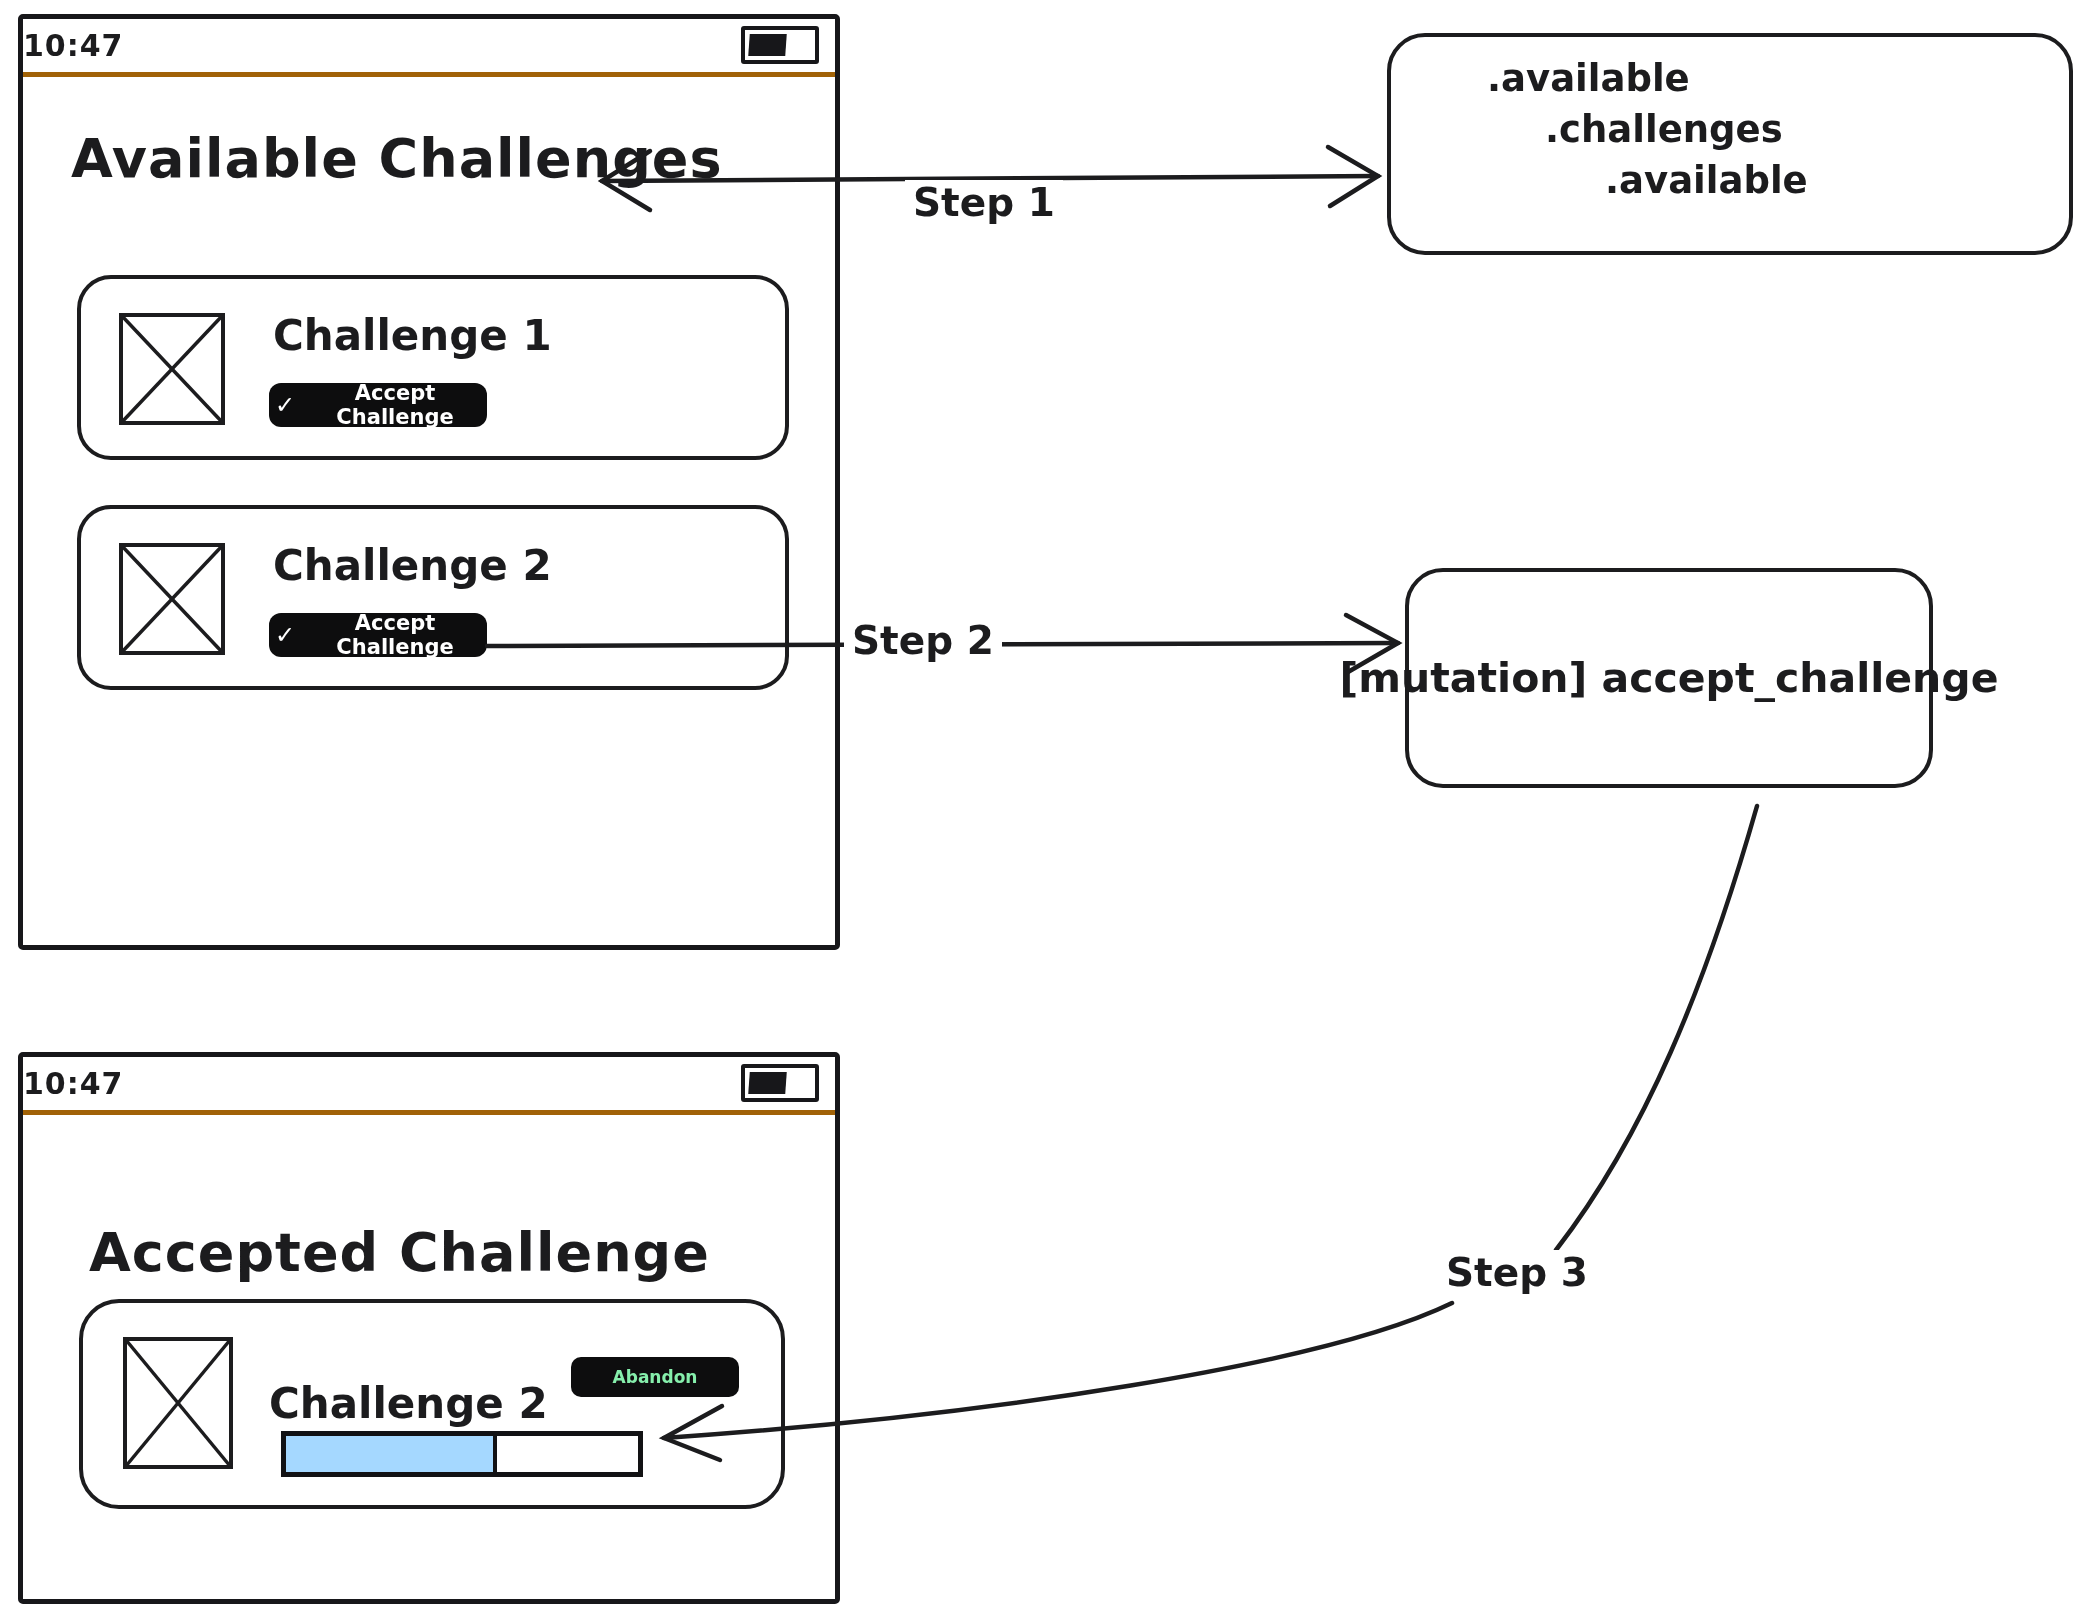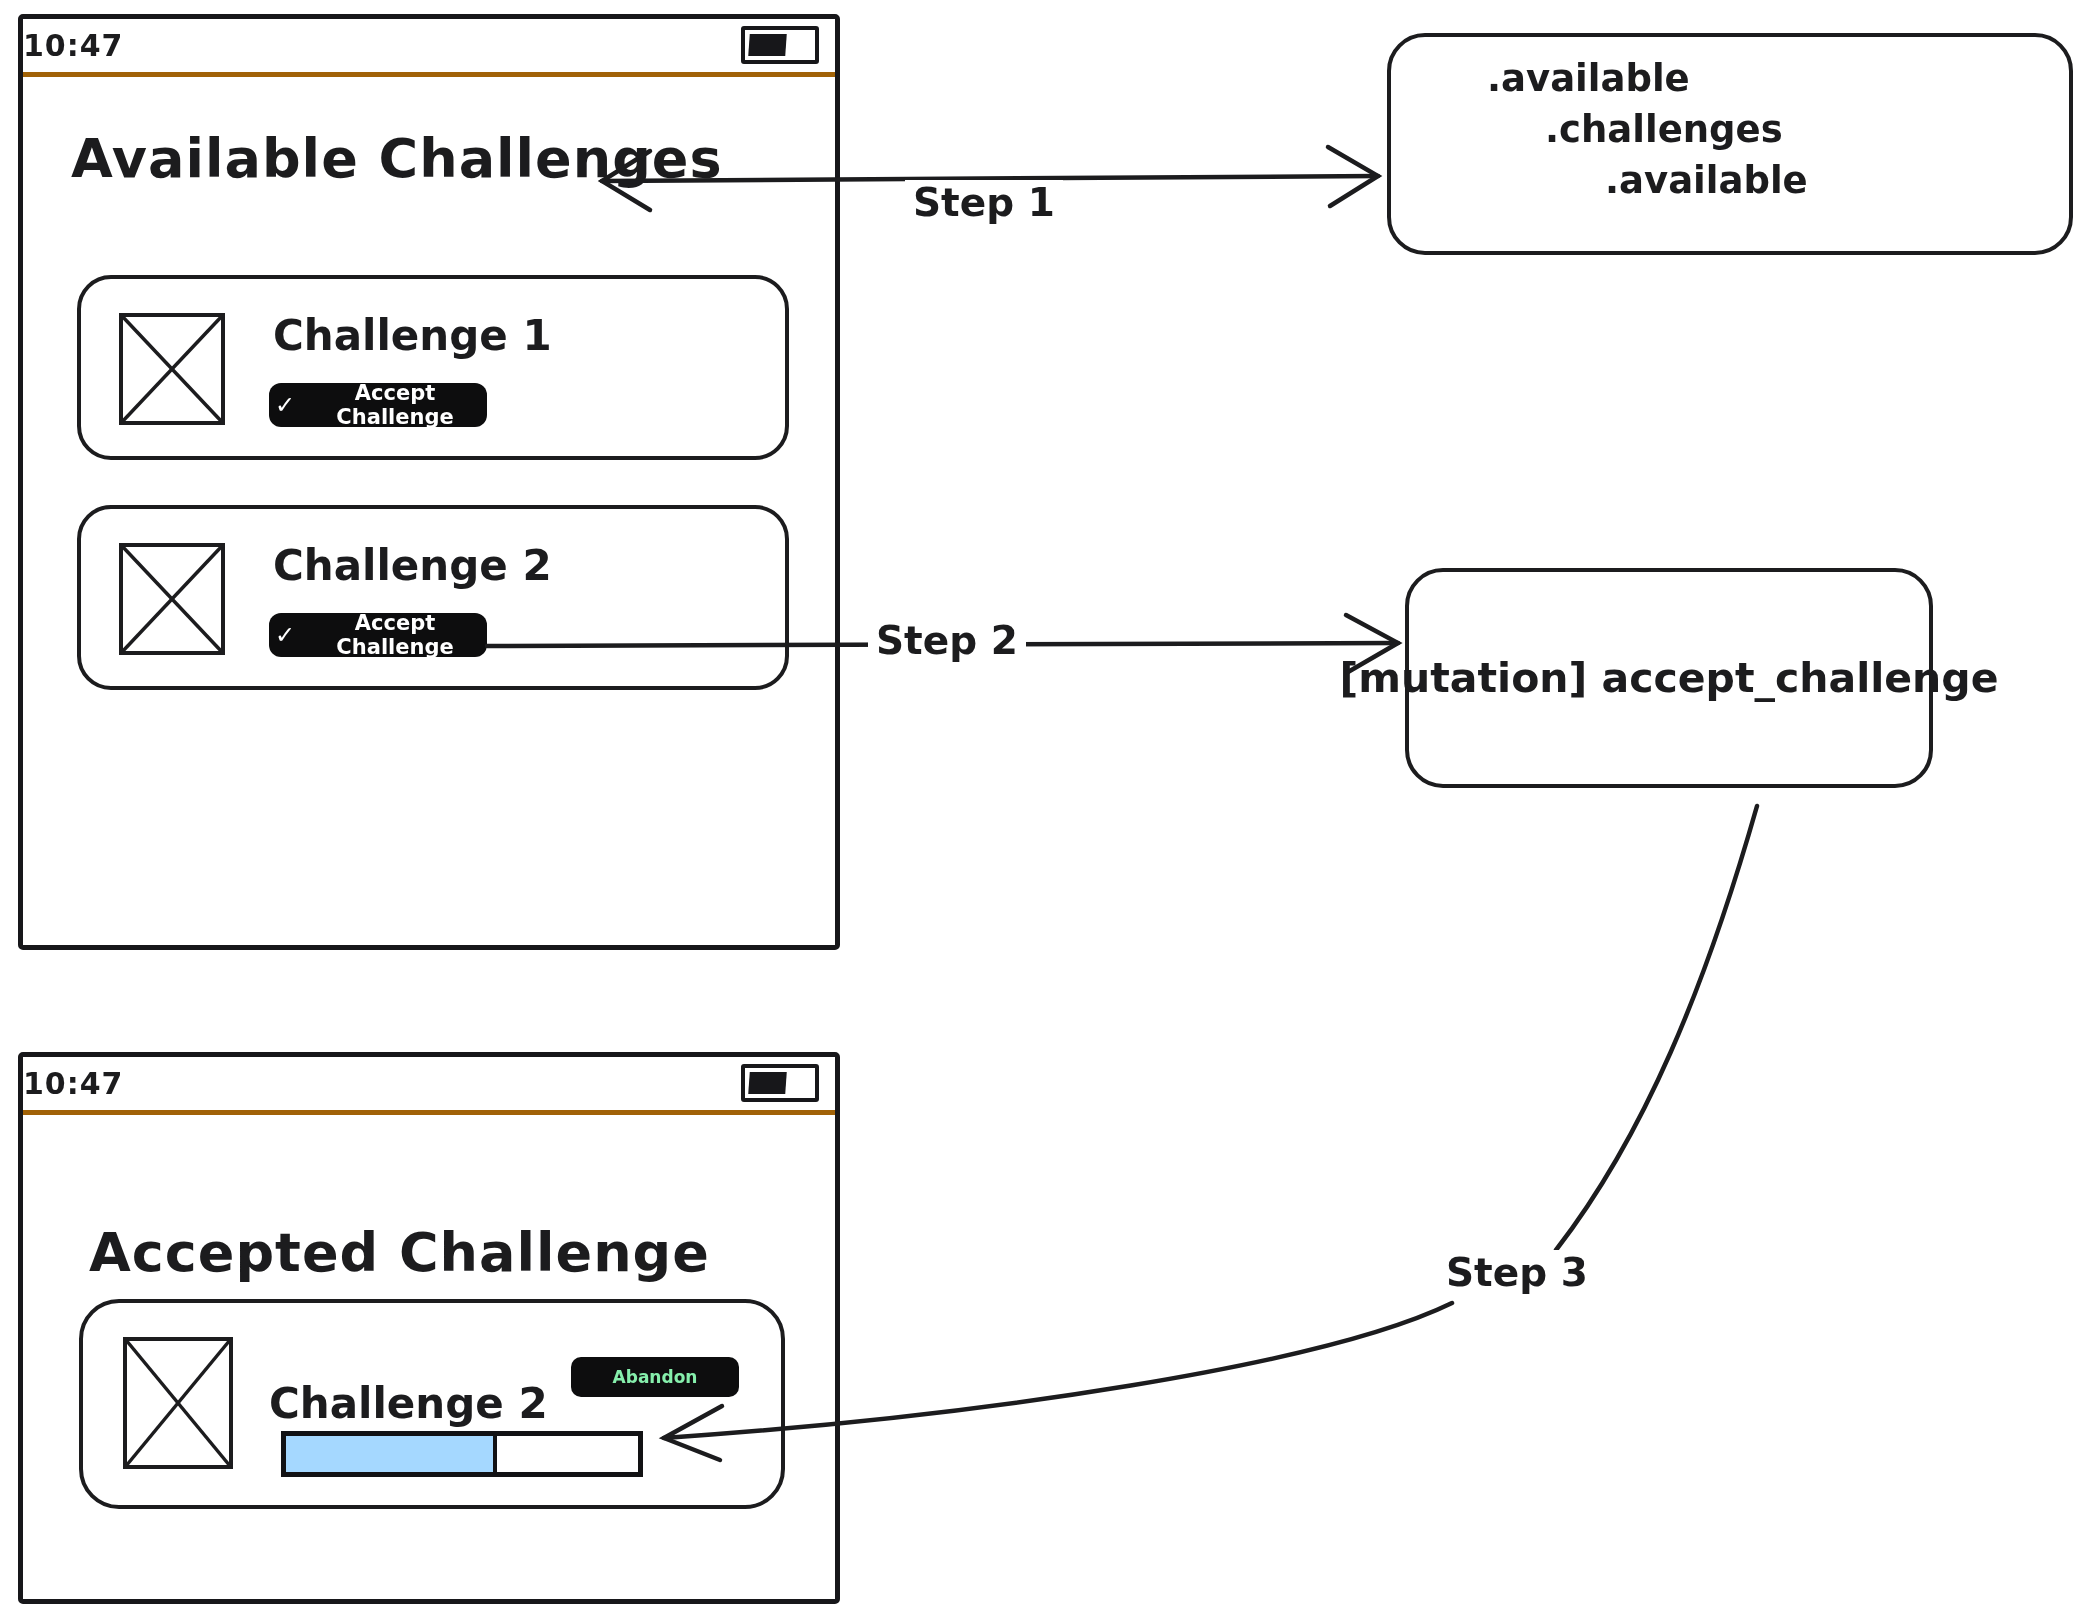--- a/index.html
+++ b/index.html
@@ -167,16 +167,16 @@
       <path d="M 487 646 L 1398 643"></path>
       <path d="M 1346 615 L 1398 643 L 1348 672"></path>
 
       <path d="M 1757 806 C 1706 985 1645 1135 1556 1250"></path>
       <path d="M 1452 1303 C 1325 1365 985 1416 664 1438"></path>
       <path d="M 722 1406 L 664 1438 L 720 1460"></path>
     </g>
   </svg>
 
   <div class="step-label" style="left:905px;top:152px;margin-top:28px;">Step 1</div>
-  <div class="step-label" style="left:868px;top:618px;">Step 2</div>
+  <div class="step-label" style="left:844px;top:618px;">Step 2</div>
   <div class="step-label" style="left:1438px;top:1250px;">Step 3</div>
 
 </div>
 
 </body></html>

